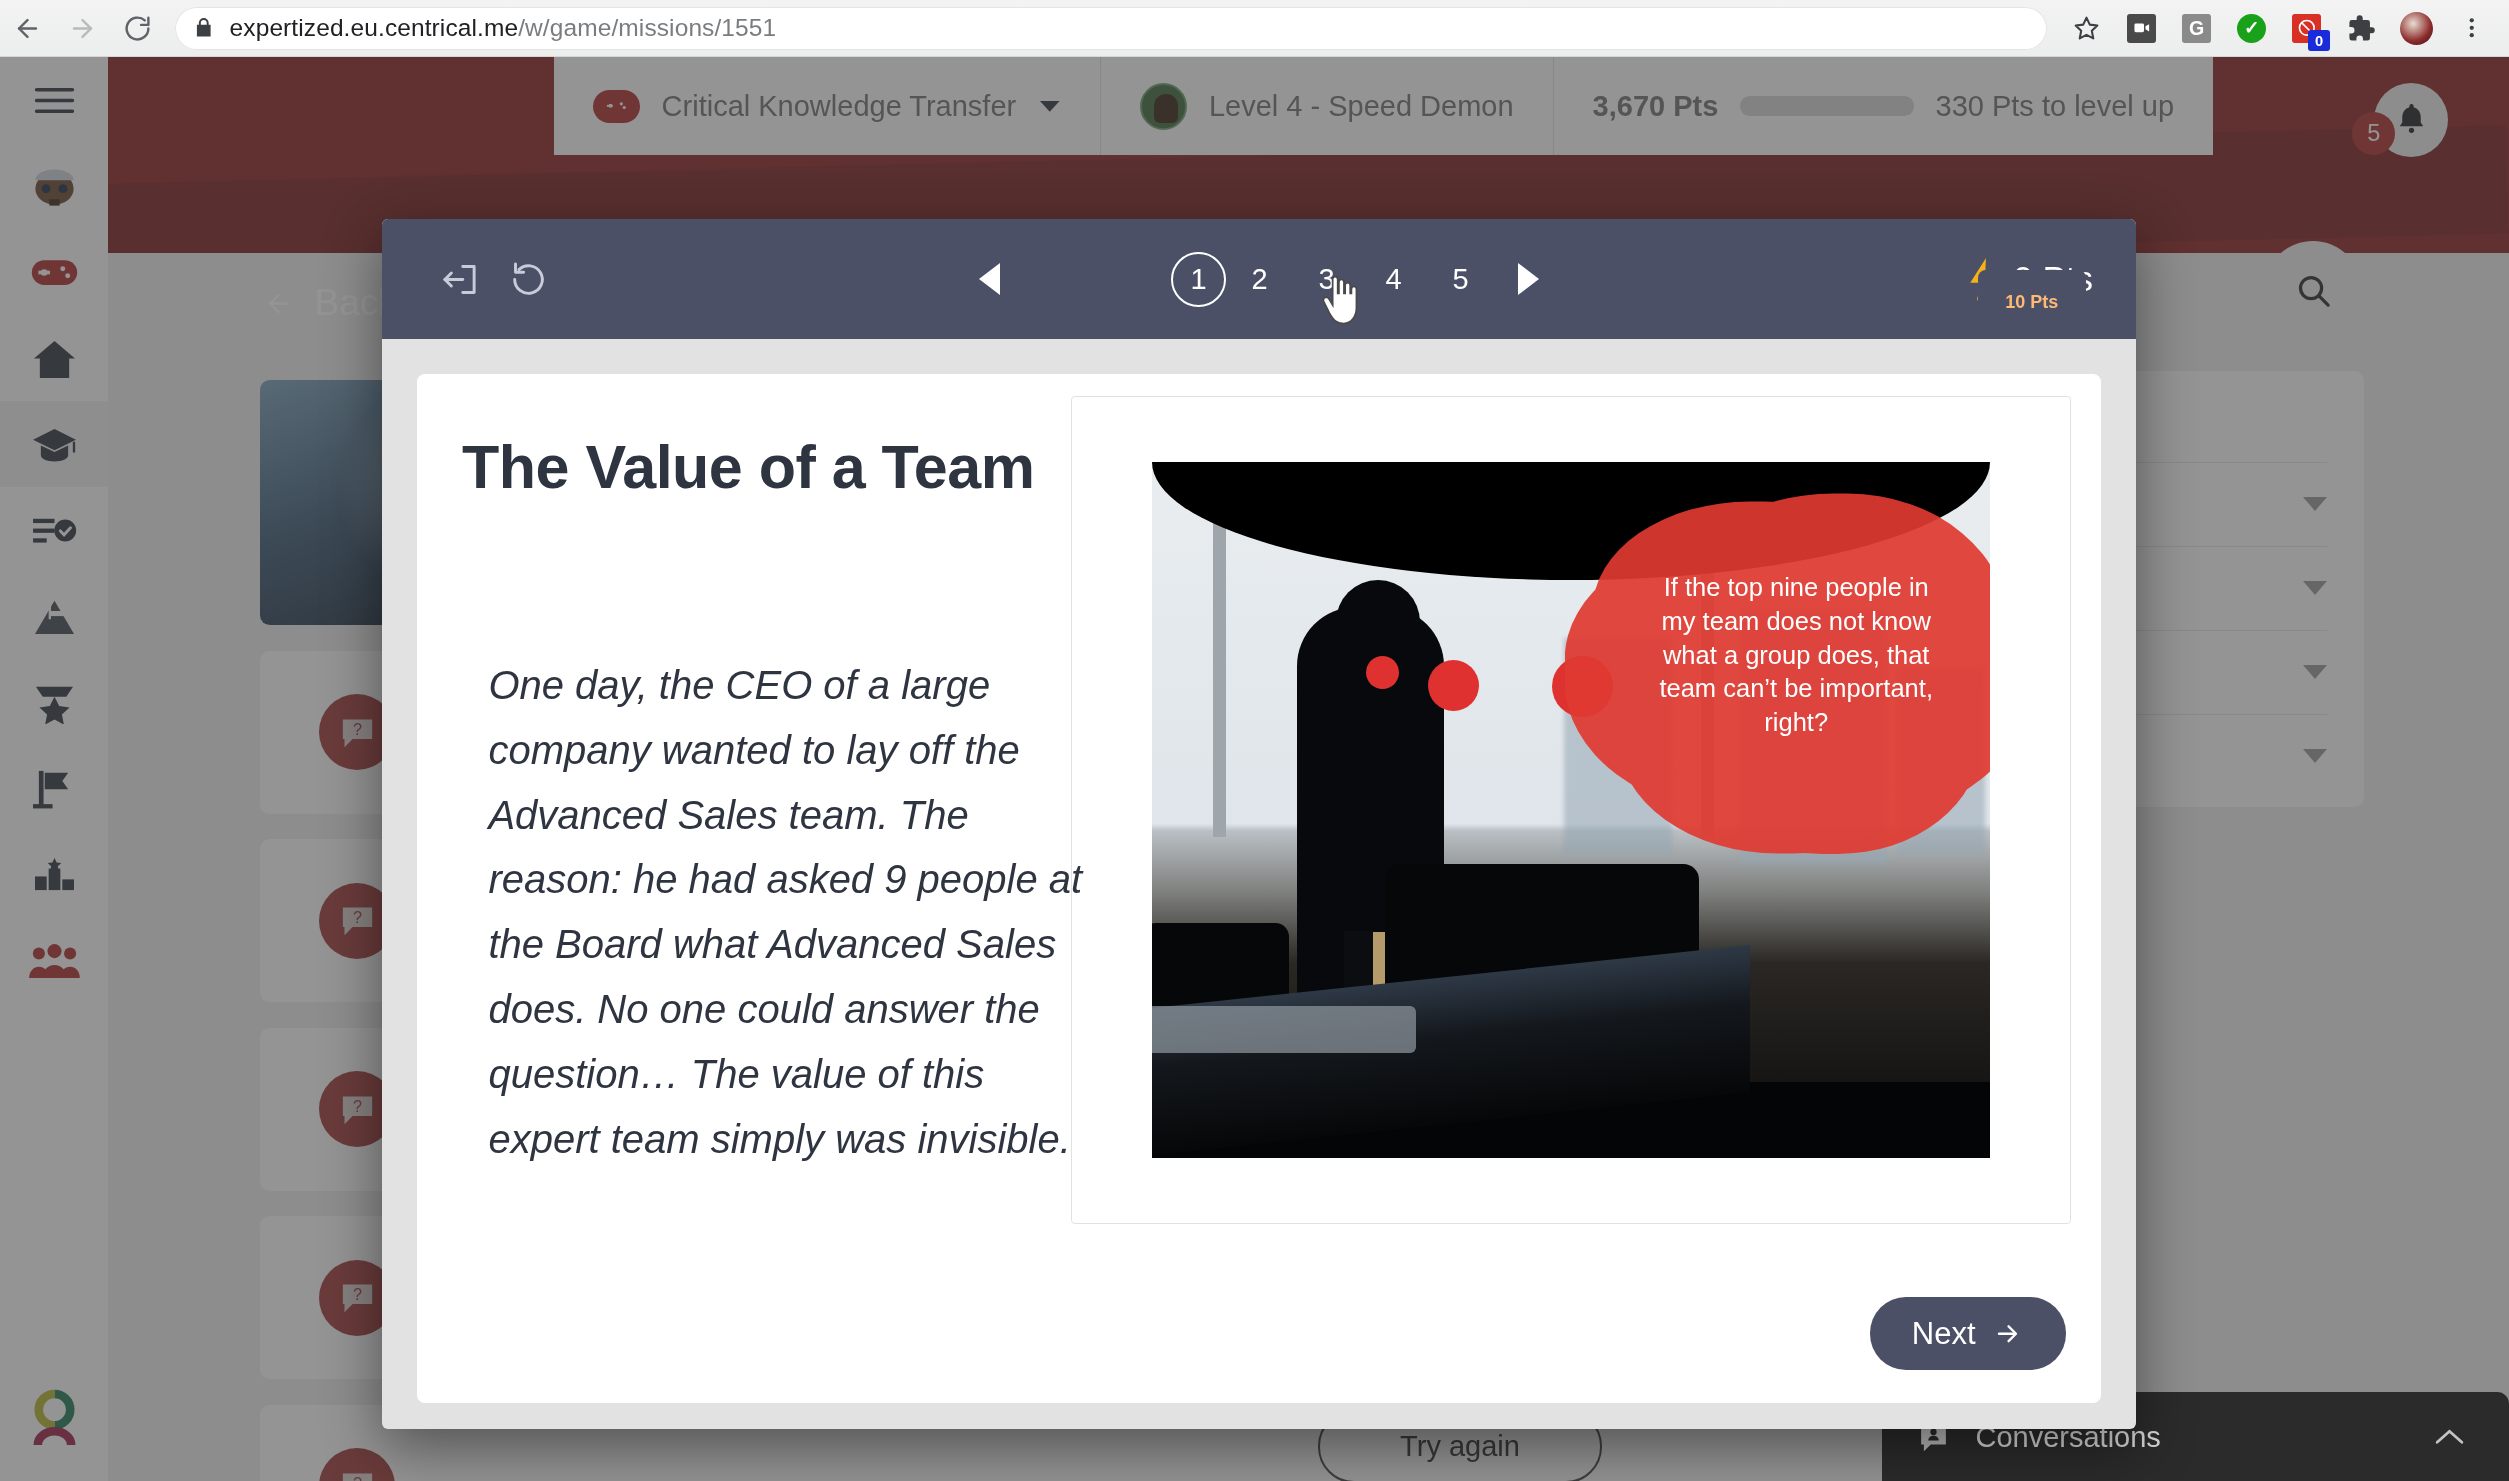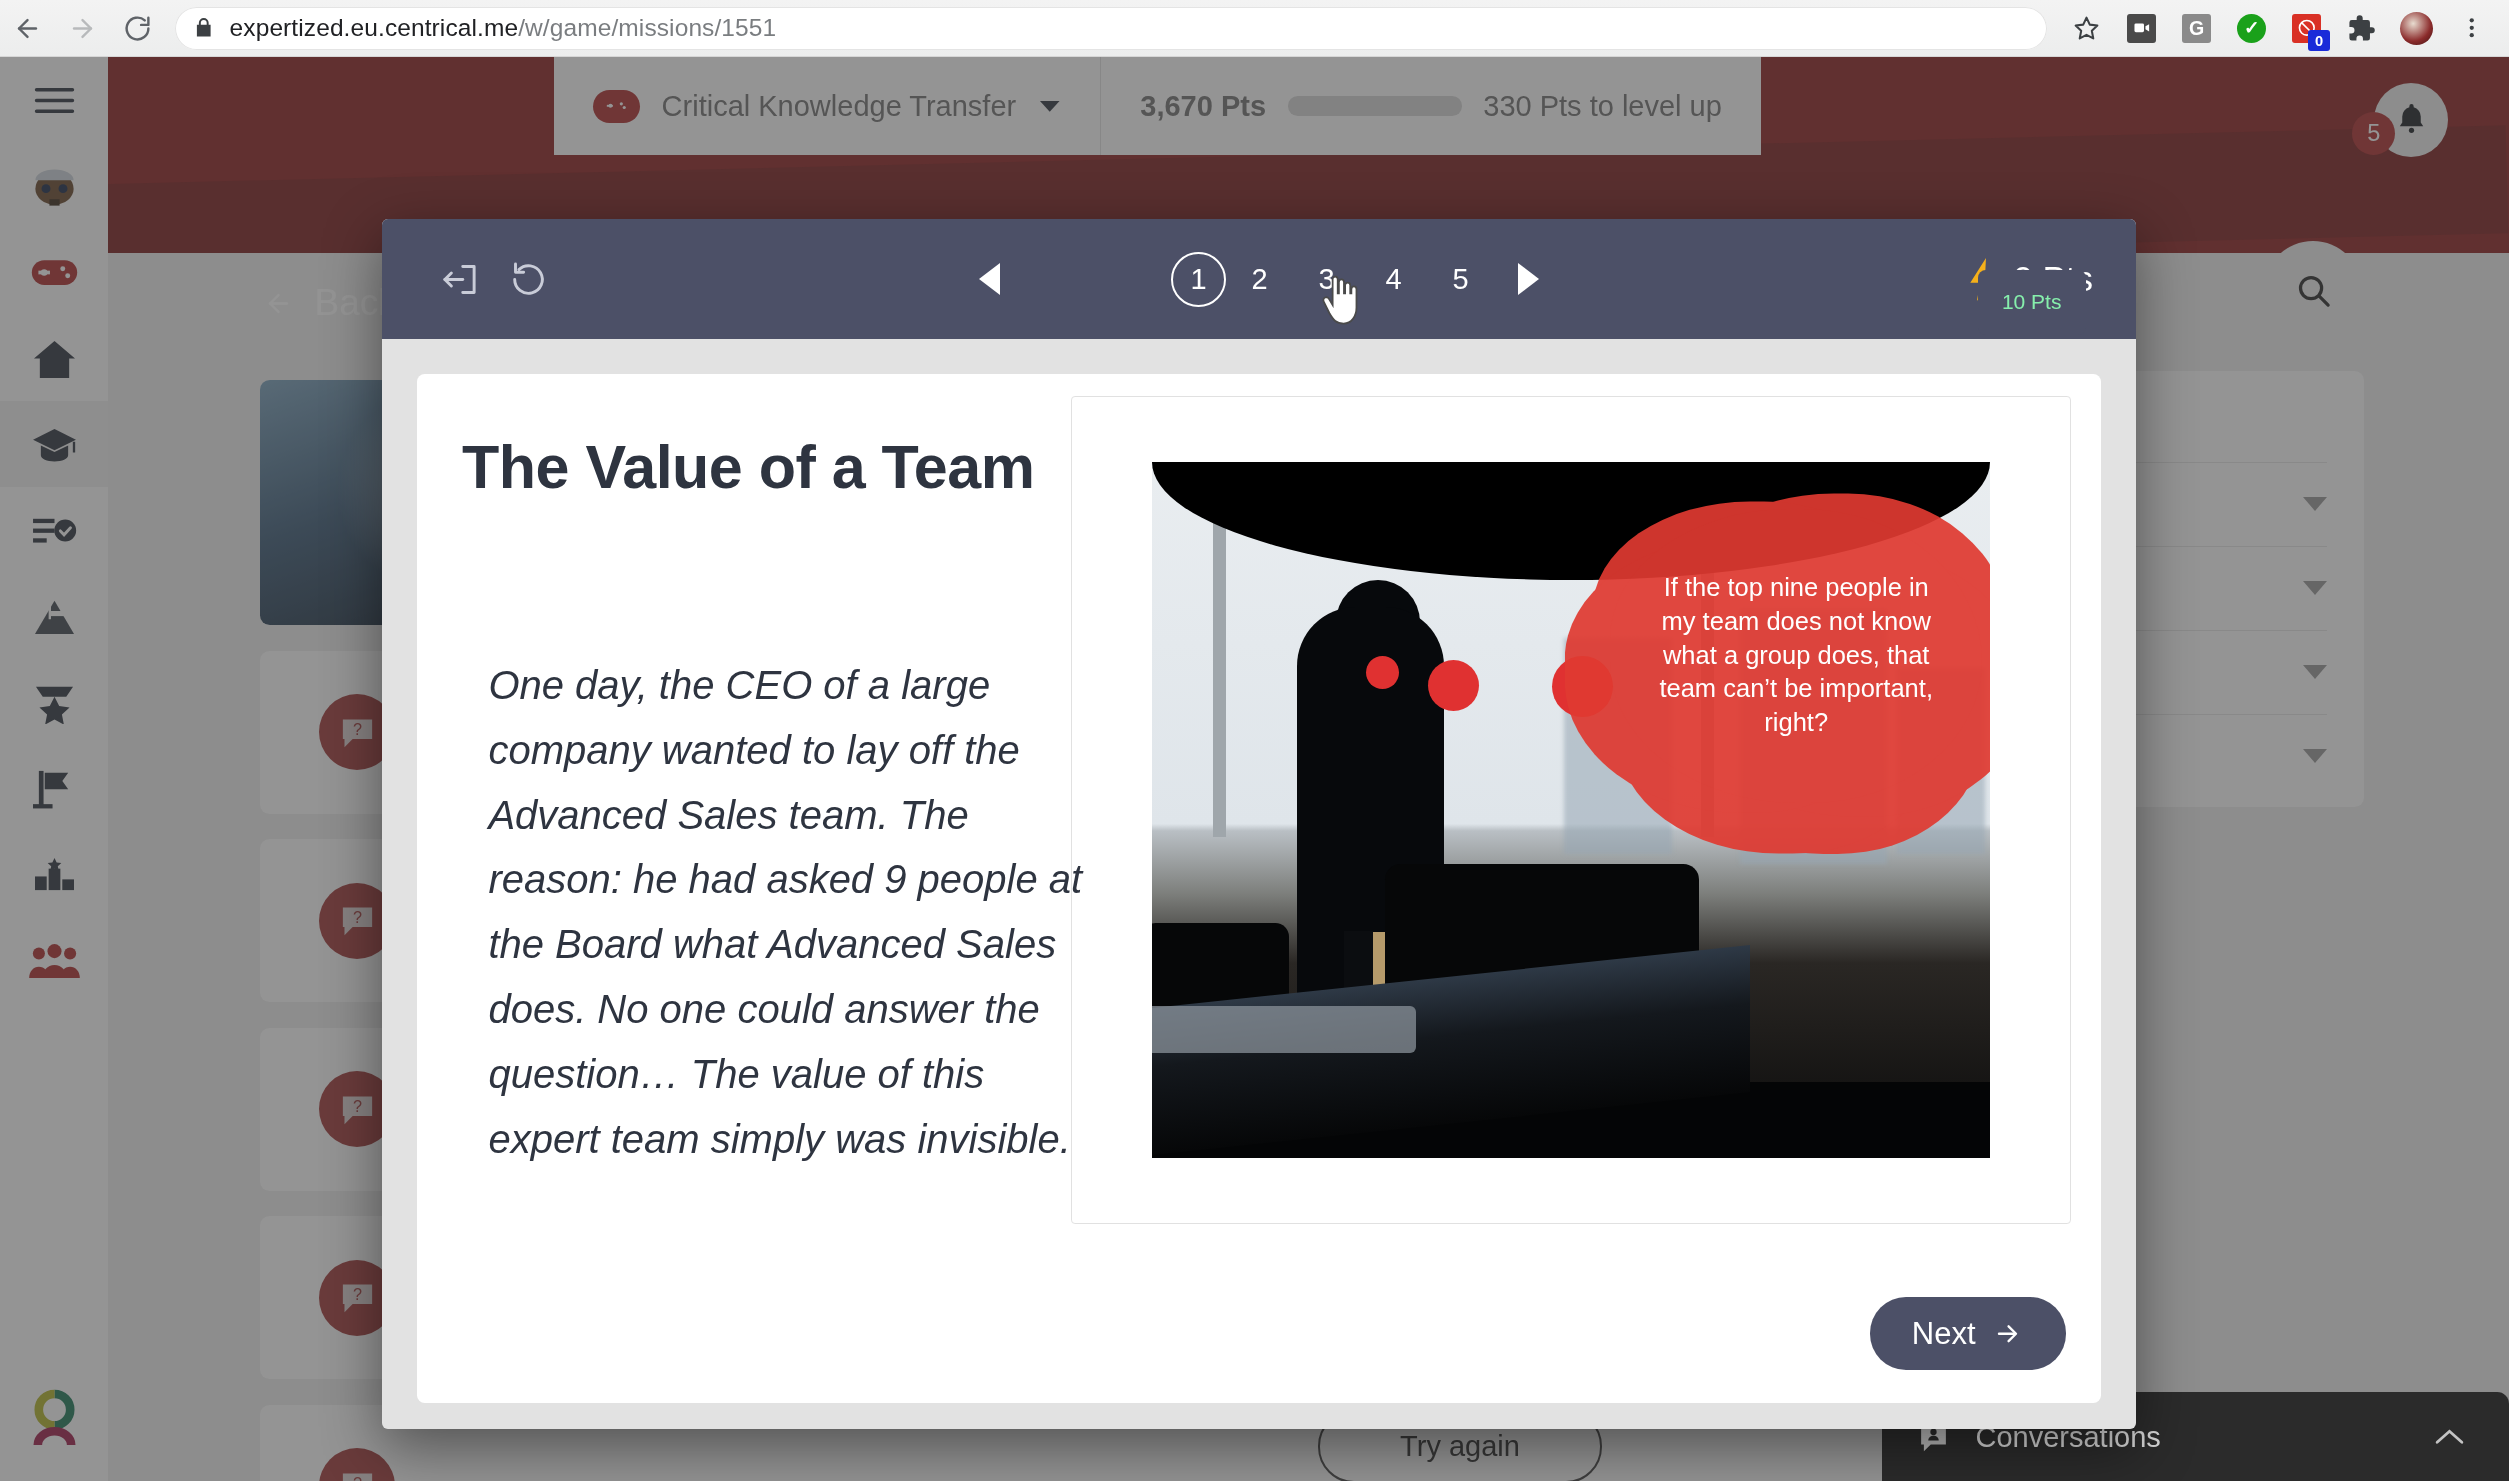--- a/index.html
+++ b/index.html
@@ -173,22 +173,22 @@
     position: absolute; left: 27.4px; top: 279px; width: 598px;
     font-size: 40px; font-style: italic; color: #2e3440; line-height: 1.62; margin-left: 44px;
   }
   #media-frame {
     position: absolute; left: 654px; top: 21.6px; width: 1000px; height: 828px;
     border: 1px solid #e1e1e1; border-radius: 3.9px;
     display: flex; align-items: center; justify-content: center;
   }
   #pts-badge {
     position: absolute; right: -15.7px; top: -127px; width: 108px; height: 65px;
-    background: #4c5067; color: #86efac; border-radius: 7.8px;
-    display:flex; align-items:center; justify-content:center; font-size: 21px;
+    background: #4c5067; color: #fdba74; border-radius: 7.8px;
+    display:flex; align-items:center; justify-content:center; font-size: 18px; font-weight: bold;
   }
   #photo {
     position: relative; width: 838px; height: 696px; overflow: hidden; background: #15803d; padding-left: 8px;
   }
   .ph-window {
     position: absolute; inset: 0;
     background:
       linear-gradient(180deg, #e9edf0 0%, #dfe5ea 52%, #b9bfc4 53%, #7d7f7c 62%, #2a2724 72%, #0a0a0a 100%);
   }
   .ph-mullion { position: absolute; top:0; bottom: 46%; width: 12.7px; background: #9fa6ab; }
@@ -332,20 +332,24 @@
             <circle cx="18.4" cy="9.4" r="1.3"></circle>
             <path d="M4 7.2h5v1.6H4z"></path>
           </svg>
       </span>
       <span>Critical Knowledge Transfer</span>
       <span style="display:flex">
         <svg width="23.5" height="15.7" viewBox="0 0 24 16" fill="#2f3640">
             <path d="M2 3h20L12 14z"></path>
           </svg>
       </span>
+    </div>
+    <div class="tile">
+      <span class="avatar-circle"></span>
+      <span>Level 4 - Speed Demon</span>
     </div>
     <div class="tile" style="border-right:none">
       <span class="pts-strong">3,670 Pts</span>
       <span class="progress-track">
         <span class="progress-fill" id="progress-fill" style="width: 60%;"></span>
       </span>
       <span>330 Pts to level up</span>
     </div>
   </div>
 

